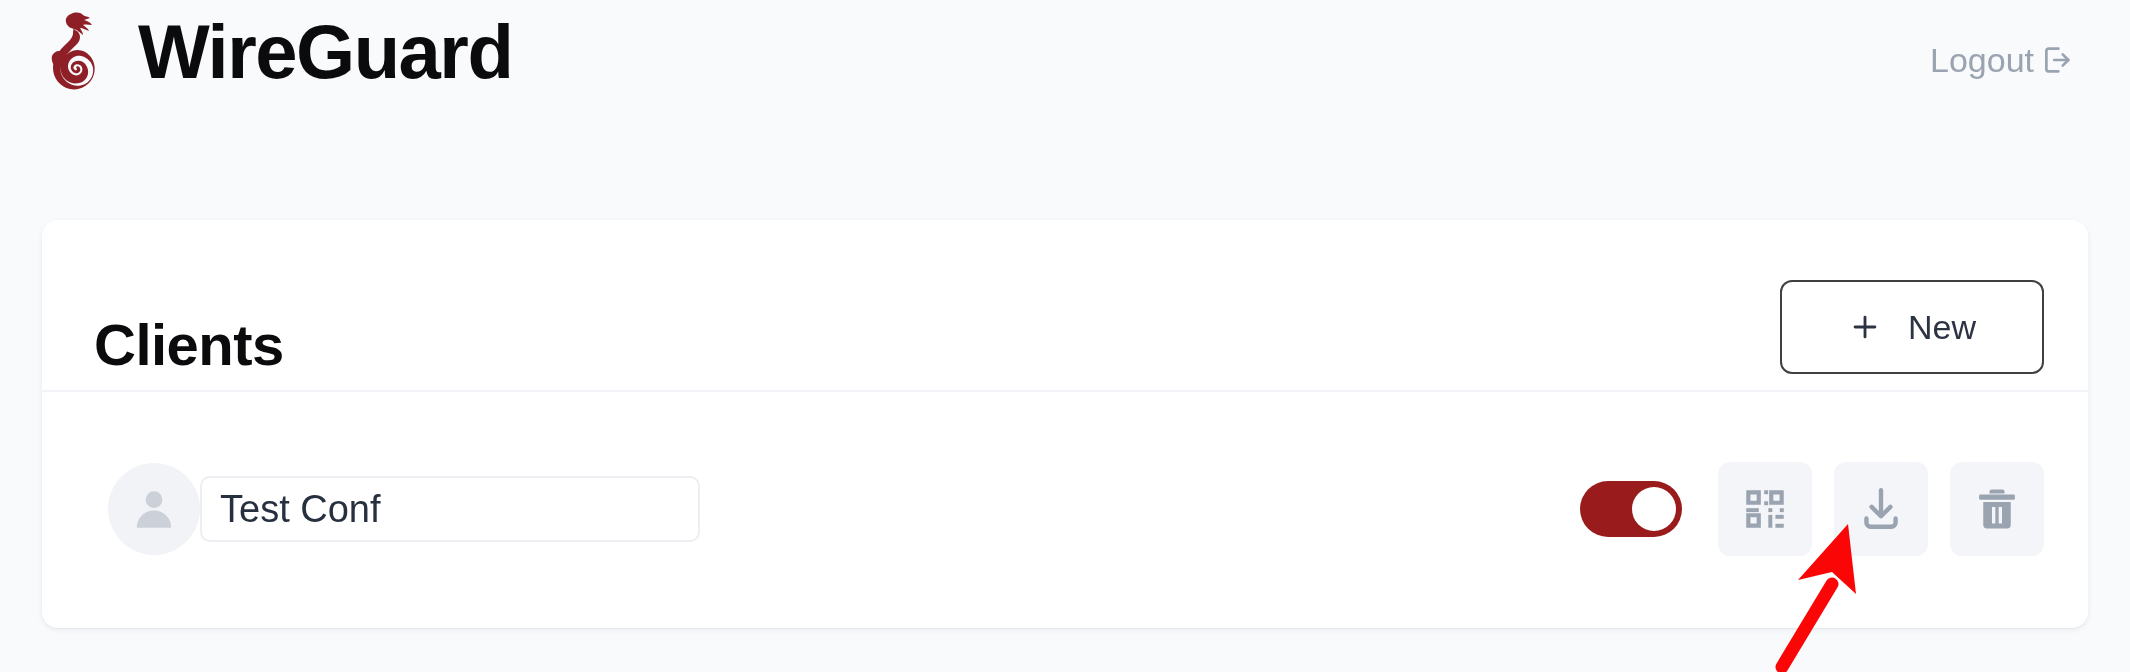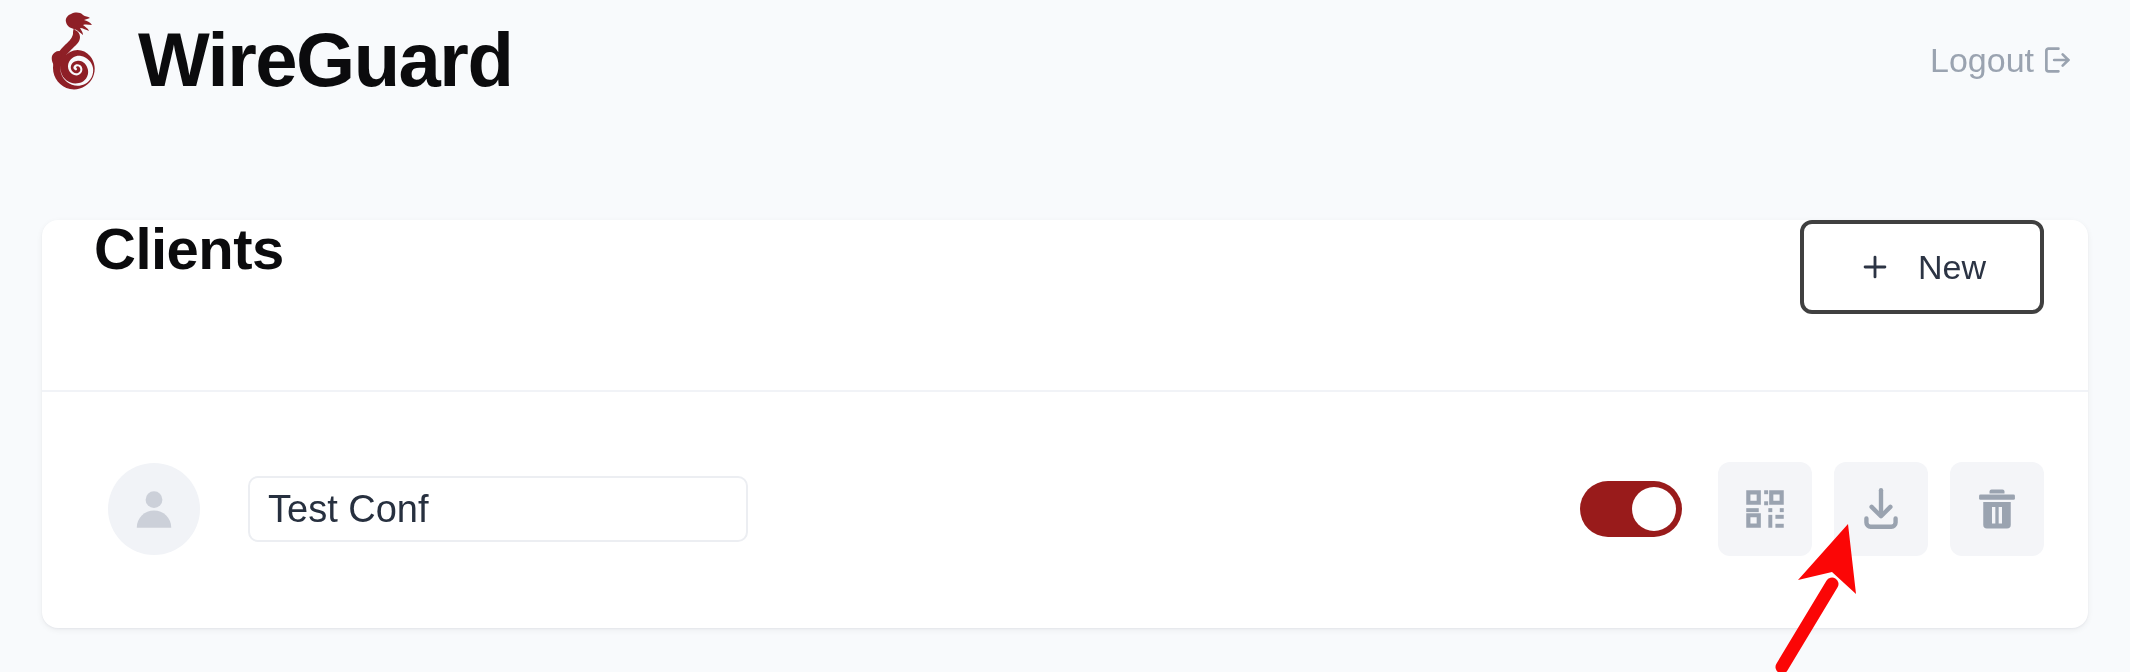--- a/index.html
+++ b/index.html
@@ -24,21 +24,21 @@
     left: 0;
     width: 2130px;
     height: 120px;
     display: flex;
     align-items: center;
     padding: 0 56px 0 42px;
   }
 
   .brand {
     display: flex;
-    align-items: center;
+    align-items: flex-start;
     gap: 22px;
   }
 
   .logo-icon {
     width: 74px;
     height: 96px;
     display: block;
     flex: none;
     margin-top: -4px;
   }
@@ -78,43 +78,43 @@
     height: 408px;
     background: #ffffff;
     border-radius: 16px;
     box-shadow: 0 2px 6px rgba(15, 23, 42, 0.06), 0 1px 2px rgba(15, 23, 42, 0.04);
     overflow: hidden;
   }
 
   .card-header {
     height: 172px;
     display: flex;
-    align-items: flex-start;
+    align-items: flex-end;
     padding: 0 44px 16px 52px;
     border-bottom: 2px solid #f1f3f7;
   }
 
   .card-title {
     font-size: 58px;
     font-weight: bold;
     color: #0b0b0d;
     letter-spacing: -0.5px;
     line-height: 1;
   }
 
   .card-header-spacer { flex: 1 1 auto; }
 
   .new-button {
     display: flex;
     align-items: center;
     justify-content: center;
     gap: 26px;
-    width: 244px;
+    width: 264px;
     height: 94px;
-    border: 4px solid #404040;
+    border: 2px solid #404040;
     border-radius: 12px;
     background: #ffffff;
     color: #2c3444;
     font-size: 34px;
     cursor: pointer;
     user-select: none;
   }
 
   .plus-icon {
     width: 34px;
@@ -142,21 +142,20 @@
     margin-left: 38px;
   }
 
   .avatar-icon {
     width: 56px;
     height: 56px;
     display: block;
   }
 
   .client-info {
-    margin-left: 48px;
     display: flex;
     flex-direction: column;
     gap: 0;
   }
 
   .client-name-input {
     width: 500px;
     height: 66px;
     border: 2px solid #eceef2;
     border-radius: 10px;

